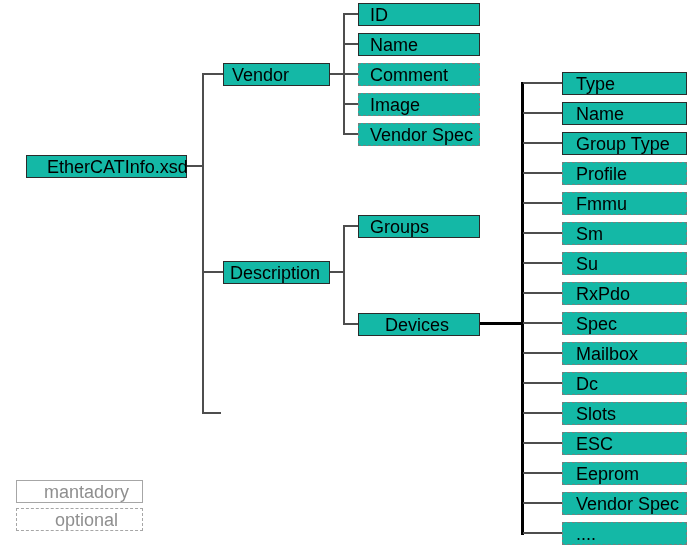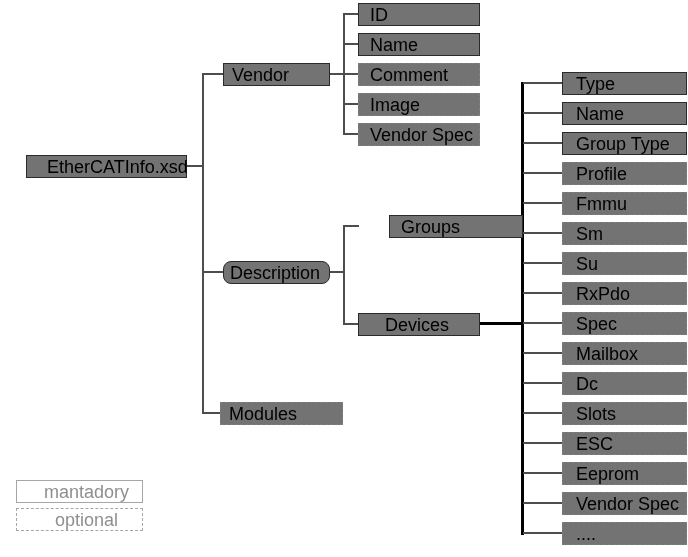--- a/index.html
+++ b/index.html
@@ -12,21 +12,21 @@
     width: 688px;
     height: 557px;
     background: #ffffff;
     overflow: hidden;
     font-family: "Liberation Sans", sans-serif;
   }
   .node {
     position: absolute;
     box-sizing: border-box;
     height: 23px;
-    background: #737373;
+    background: #14b8a6;
     display: flex;
     align-items: center;
     padding-left: 8px;
     font-size: 18px;
     line-height: 1;
     color: #000000;
     white-space: nowrap;
     z-index: 2;
   }
   .solid  { border: 1.5px solid #2b2b2b; }
@@ -62,30 +62,29 @@
   .legend-dashed { border: 1.5px dashed #a6a6a6; }
 </style>
 </head>
 <body>
 
 <div id="canvas">
 
   <div class="node solid" style="left:26px; top:155px; width:161px; padding-left:20px;">EtherCATInfo.xsd</div>
 
   <div class="node solid" style="left:223px; top:63px; width:107px;">Vendor</div>
-  <div class="node solid" style="left:223px; top:261px; width:107px; padding-left:6px;border-radius:8px;">Description</div>
-  <div class="node dashed" style="left:220px; top:402px; width:123px;">Modules</div>
+  <div class="node solid" style="left:223px; top:261px; width:107px; padding-left:6px;">Description</div>
 
   <div class="node solid" style="left:358px; top:3px; width:122px; padding-left:11px;">ID</div>
   <div class="node solid" style="left:358px; top:33px; width:122px; padding-left:11px;">Name</div>
   <div class="node dashed" style="left:358px; top:63px; width:122px; padding-left:11px;">Comment</div>
   <div class="node dashed" style="left:358px; top:93px; width:122px; padding-left:11px;">Image</div>
   <div class="node dashed" style="left:358px; top:123px; width:122px; padding-left:11px;">Vendor Spec</div>
 
-  <div class="node solid" style="left:358px; top:215px; width:134px; padding-left:11px;margin-left:31px;">Groups</div>
+  <div class="node solid" style="left:358px; top:215px; width:122px; padding-left:11px;">Groups</div>
   <div class="node solid" style="left:358px; top:313px; width:122px; padding-left:26px;">Devices</div>
 
   <div class="node solid" style="left:562px; top:72px; width:125px; padding-left:13px;">Type</div>
   <div class="node solid" style="left:562px; top:102px; width:125px; padding-left:13px;">Name</div>
   <div class="node solid" style="left:562px; top:132px; width:125px; padding-left:13px;">Group Type</div>
   <div class="node dashed" style="left:562px; top:162px; width:125px; padding-left:13px;">Profile</div>
   <div class="node dashed" style="left:562px; top:192px; width:125px; padding-left:13px;">Fmmu</div>
   <div class="node dashed" style="left:562px; top:222px; width:125px; padding-left:13px;">Sm</div>
   <div class="node dashed" style="left:562px; top:252px; width:125px; padding-left:13px;">Su</div>
   <div class="node dashed" style="left:562px; top:282px; width:125px; padding-left:13px;">RxPdo</div>

